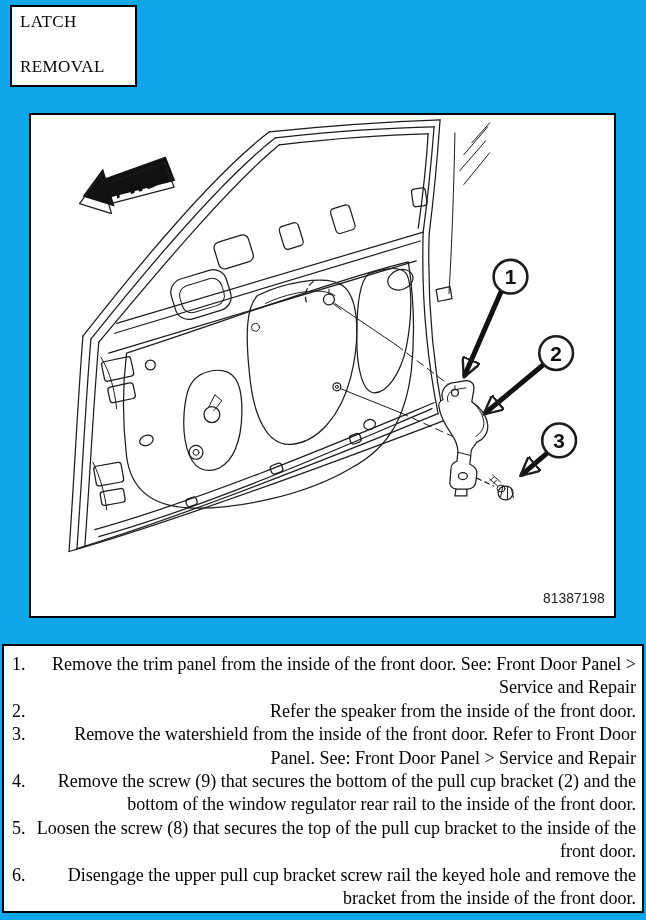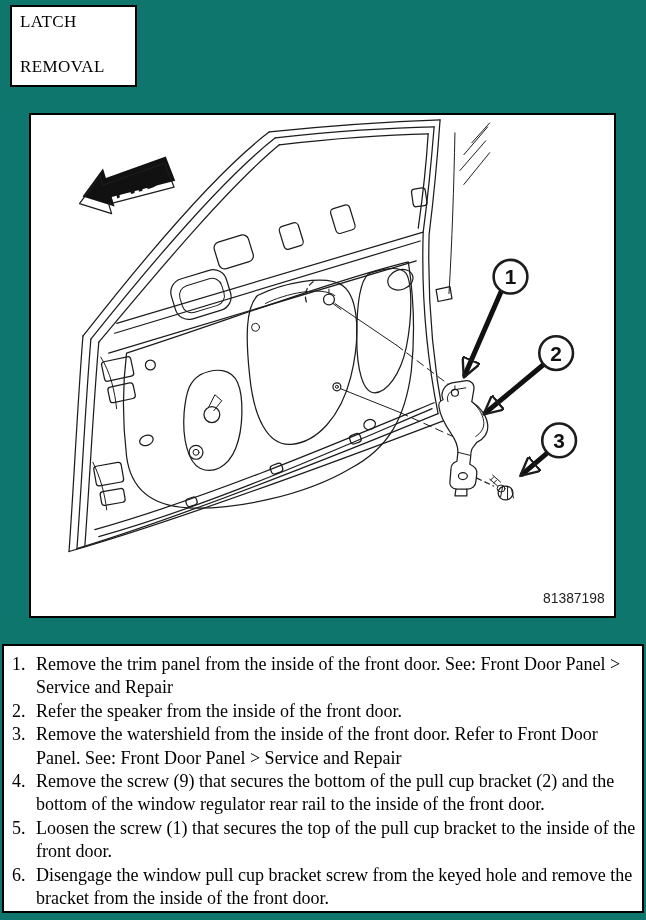--- a/index.html
+++ b/index.html
@@ -1,17 +1,17 @@
 <!DOCTYPE html>
 <html><head>
 <meta charset="utf-8">
 <style>
   html,body{margin:0;padding:0;background:#fff;}
   body{width:646px;height:920px;font-family:"Liberation Serif",serif;color:#000;}
-  .page{position:relative;width:646px;height:920px;background:#0f766e;overflow:hidden;}
+  .page{position:relative;width:646px;height:920px;background:#0ea5e9;overflow:hidden;}
 
   .title-box{
     position:absolute;left:10px;top:5px;width:127px;height:82px;
     border:2px solid #000;box-sizing:border-box;
     display:flex;flex-direction:column;justify-content:space-between;
     padding:5px 8px 8px;font-size:17px;letter-spacing:.4px;background:#fff;
   }
 
   .figure-box{
     position:absolute;left:29px;top:113px;width:587px;height:505px;
@@ -19,21 +19,21 @@
   }
   .figure-box svg{display:block;width:583px;height:501px;}
 
   .steps-box{
     position:absolute;left:2px;top:644px;width:642px;height:269px;
     border:2px solid #000;box-sizing:border-box;background:#fff;
     padding:7px 6px 0 8px;font-size:18px;line-height:23.4px;
   }
   .step{display:flex;}
   .step .num{width:24px;flex:none;}
-  .step .txt{flex:1;}
+  .step .txt{flex:1;text-align:right;}
 
   
   .art path,.art circle,.art ellipse,.art rect,.art line{
     fill:none;stroke:#1c1c1c;stroke-width:1.25;stroke-linecap:round;stroke-linejoin:round;
   }
   .art .thin{stroke-width:1;}
   .art .dash{stroke-dasharray:8 5;}
   .art .dash2{stroke-dasharray:5 4;}
   .art .callout-circle{stroke-width:2.6;fill:#fff;}
   .art .callout-num{fill:#111;stroke:none;font-family:"Liberation Sans",sans-serif;font-weight:700;font-size:21px;text-anchor:middle;}
@@ -209,21 +209,21 @@
     <div class="step">
       <span class="num">3.</span>
       <span class="txt">Remove the watershield from the inside of the front door. Refer to Front Door Panel. See: Front Door Panel &gt; Service and Repair</span>
     </div>
     <div class="step">
       <span class="num">4.</span>
       <span class="txt">Remove the screw (9) that secures the bottom of the pull cup bracket (2) and the bottom of the window regulator rear rail to the inside of the front door.</span>
     </div>
     <div class="step">
       <span class="num">5.</span>
-      <span class="txt">Loosen the screw (1) that secures the top of the pull cup bracket to the inside of the front door.</span>
+      <span class="txt">Loosen the screw (8) that secures the top of the pull cup bracket to the inside of the front door.</span>
     </div>
     <div class="step">
       <span class="num">6.</span>
-      <span class="txt">Disengage the window pull cup bracket screw from the keyed hole and remove the bracket from the inside of the front door.</span>
+      <span class="txt">Disengage the upper pull cup bracket screw rail the keyed hole and remove the bracket from the inside of the front door.</span>
     </div>
   </div>
 
 </div>
 
 </body></html>

